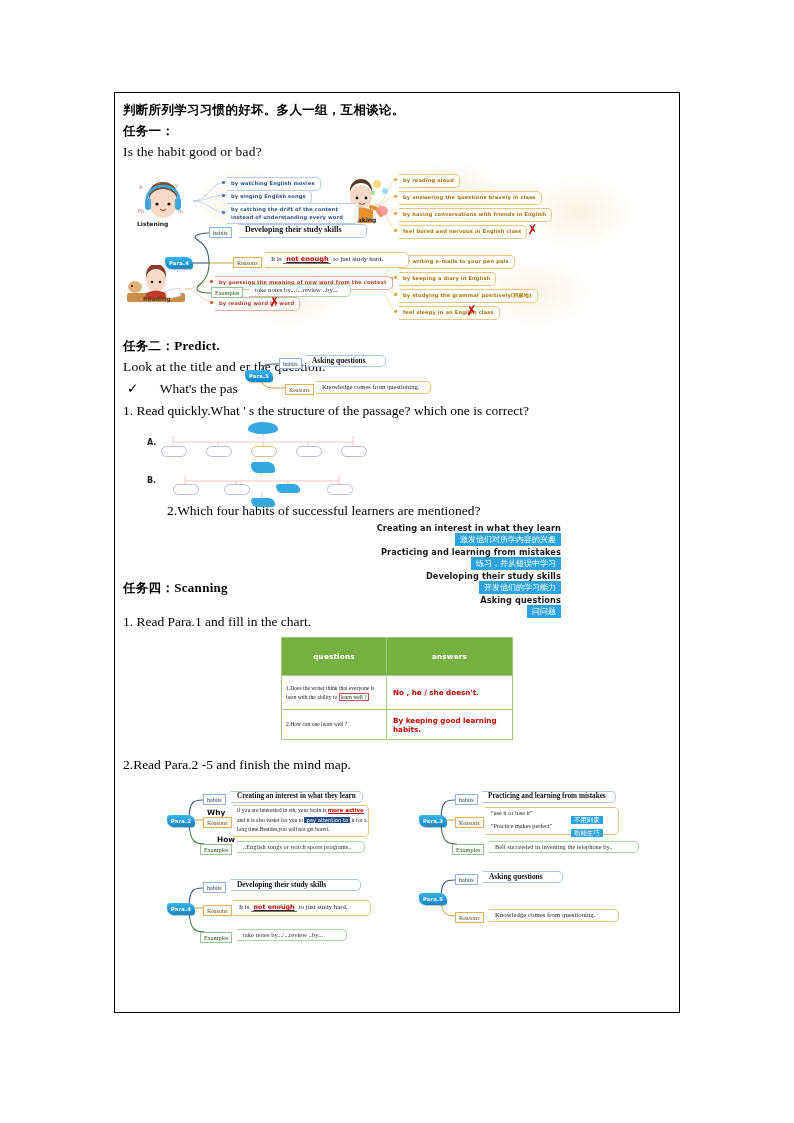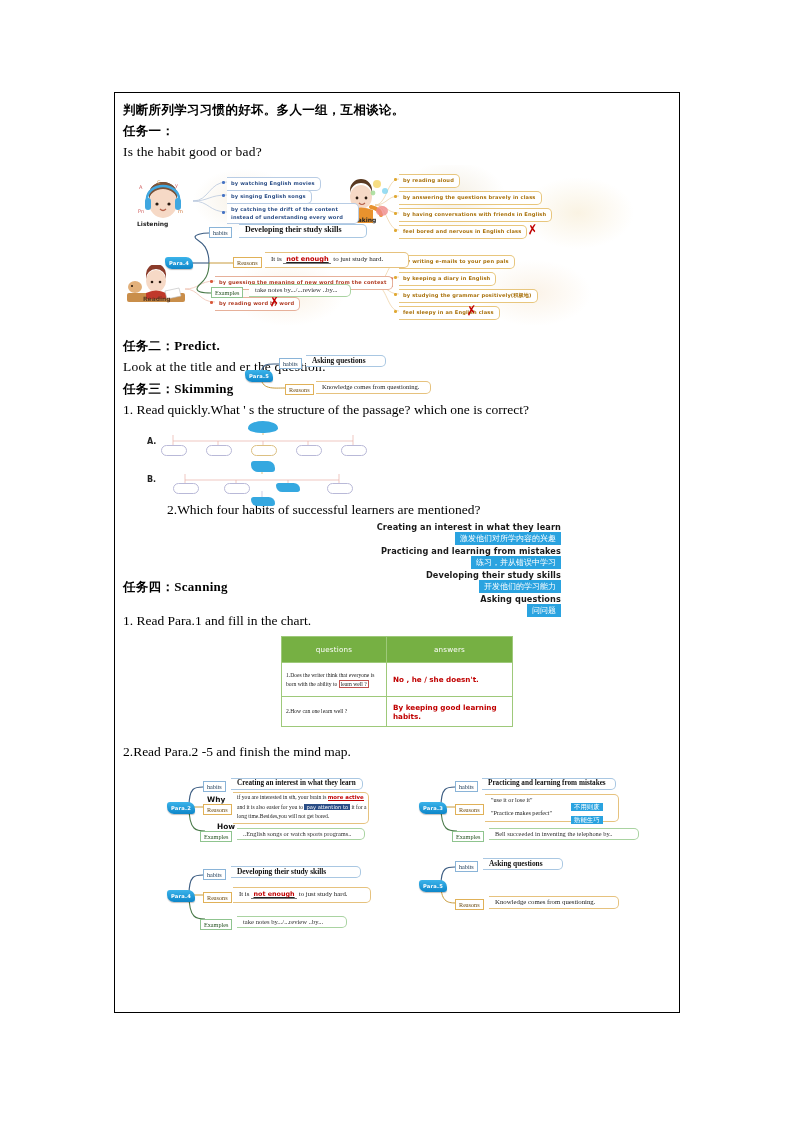--- a/index.html
+++ b/index.html
@@ -184,22 +184,22 @@
   }
   
   .qa-table {
     position: relative;
     margin: 4px auto 0 auto;
     width: 232px;
     border-collapse: collapse;
     font-family: "DejaVu Sans", sans-serif;
   }
   .qa-table th {
-    background:#76b043; color:#fff; font-size:7.2px; font-weight:normal;
-    padding:8px 0; border:.7px solid #9ec97a; letter-spacing:.2px;
+    background:#76b043; color:#fff; font-size:7.2px; font-weight:bold;
+    padding:14px 0; border:.7px solid #9ec97a; letter-spacing:.2px;
   }
   .qa-table td {
     border:.7px solid #9ec97a; vertical-align:middle;
   }
   .qa-q {
     width: 96px; font-size:5.6px; color:#1a1a1a; line-height:8.5px;
     font-family:"Liberation Serif", serif; padding:3px 4px;
   }
   .qa-a {
     font-size:7.2px; color:#c00000; font-weight:bold; padding:3px 6px;
@@ -366,39 +366,40 @@
     <div class="branch-txt" style="left:132px;top:121px;font-size:6.8px;color:#333;">take notes by.../...review ..by...</div>
   </div>
 
   <div style="height:10px;"></div>
   <div class="cn-head">
     <span>任务二：</span><span class="en">Predict.</span>
   </div>
 
   <div style="position:relative;">
     <div class="para">Look at the title and                                                  er the question:</div>
+    <div class="tick-line">
+      <span>✓</span>
+      <span style="display:inline-block;width:18px;"></span><span>What's the pas</span>
+    </div>
 
     <div class="mm" style="position:absolute;left:110px;top:-4px;width:250px;height:50px;">
       <svg class="conn" width="250" height="50">
         <path d="M28,24 C28,10 36,12 46,12" stroke="#3b5c82" stroke-width="1.1" fill="none"></path>
         <path d="M28,24 C28,38 40,36 52,36" stroke="#c89b3c" stroke-width="1" fill="none"></path>
       </svg>
       <div class="node-para" style="left:12px;top:18px;">Para.5</div>
       <div class="tag blue" style="left:46px;top:6px;">habits</div>
       <div class="sheet blue" style="left:73px;top:3px;width:80px;height:12px;"></div>
       <div class="branch-txt" style="left:79px;top:4px;font-size:7.4px;font-weight:bold;color:#111;">Asking questions</div>
       <div class="tag orange" style="left:52px;top:32px;">Reasons</div>
       <div class="sheet orange" style="left:83px;top:29px;width:115px;height:13px;"></div>
       <div class="branch-txt" style="left:89px;top:31px;font-size:6.6px;color:#222;">Knowledge comes from questioning.</div>
     </div>
   </div>
 
-  <div class="cn-head">
-    <span>任务三：</span><span class="en">Skimming</span>
-  </div>
   <div class="num-line">1.  Read quickly.What ' s the structure of the passage? which one is correct?</div>
 
   <div class="struct">
     <svg class="conn" width="550" height="76">
       <path d="M50,20 L50,14 M50,20 L230,20 M230,20 L230,14" stroke="#e8b0a8" stroke-width=".7" fill="none"></path>
       <path d="M50,20 L50,26 M95,20 L95,26 M140,20 L140,26 M185,20 L185,26 M230,20 L230,26" stroke="#e8b0a8" stroke-width=".7" fill="none"></path>
       <path d="M140,14 L140,5" stroke="#cfa94e" stroke-width=".7" fill="none"></path>
       <path d="M62,59 L62,53 M62,59 L216,59 M216,59 L216,53" stroke="#e8b0a8" stroke-width=".7" fill="none"></path>
       <path d="M62,59 L62,64 M113,59 L113,64 M165,59 L165,64 M216,59 L216,64" stroke="#e8b0a8" stroke-width=".7" fill="none"></path>
       <path d="M139,53 L139,46" stroke="#cfa94e" stroke-width=".7" fill="none"></path>

